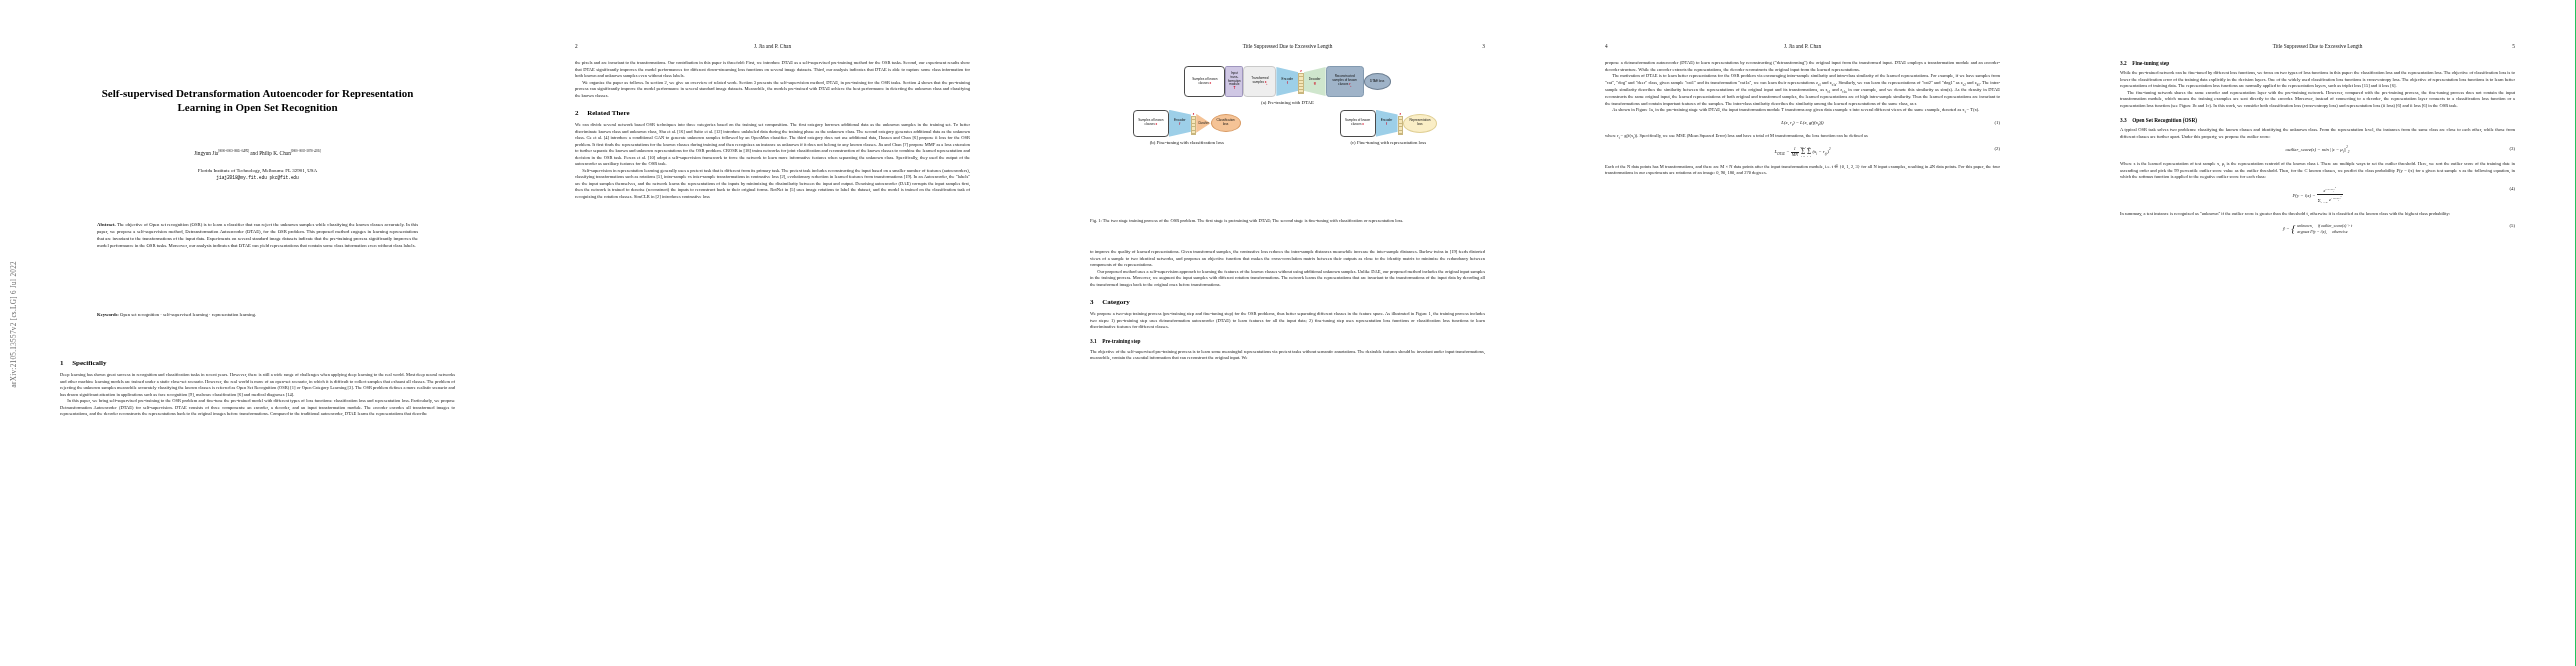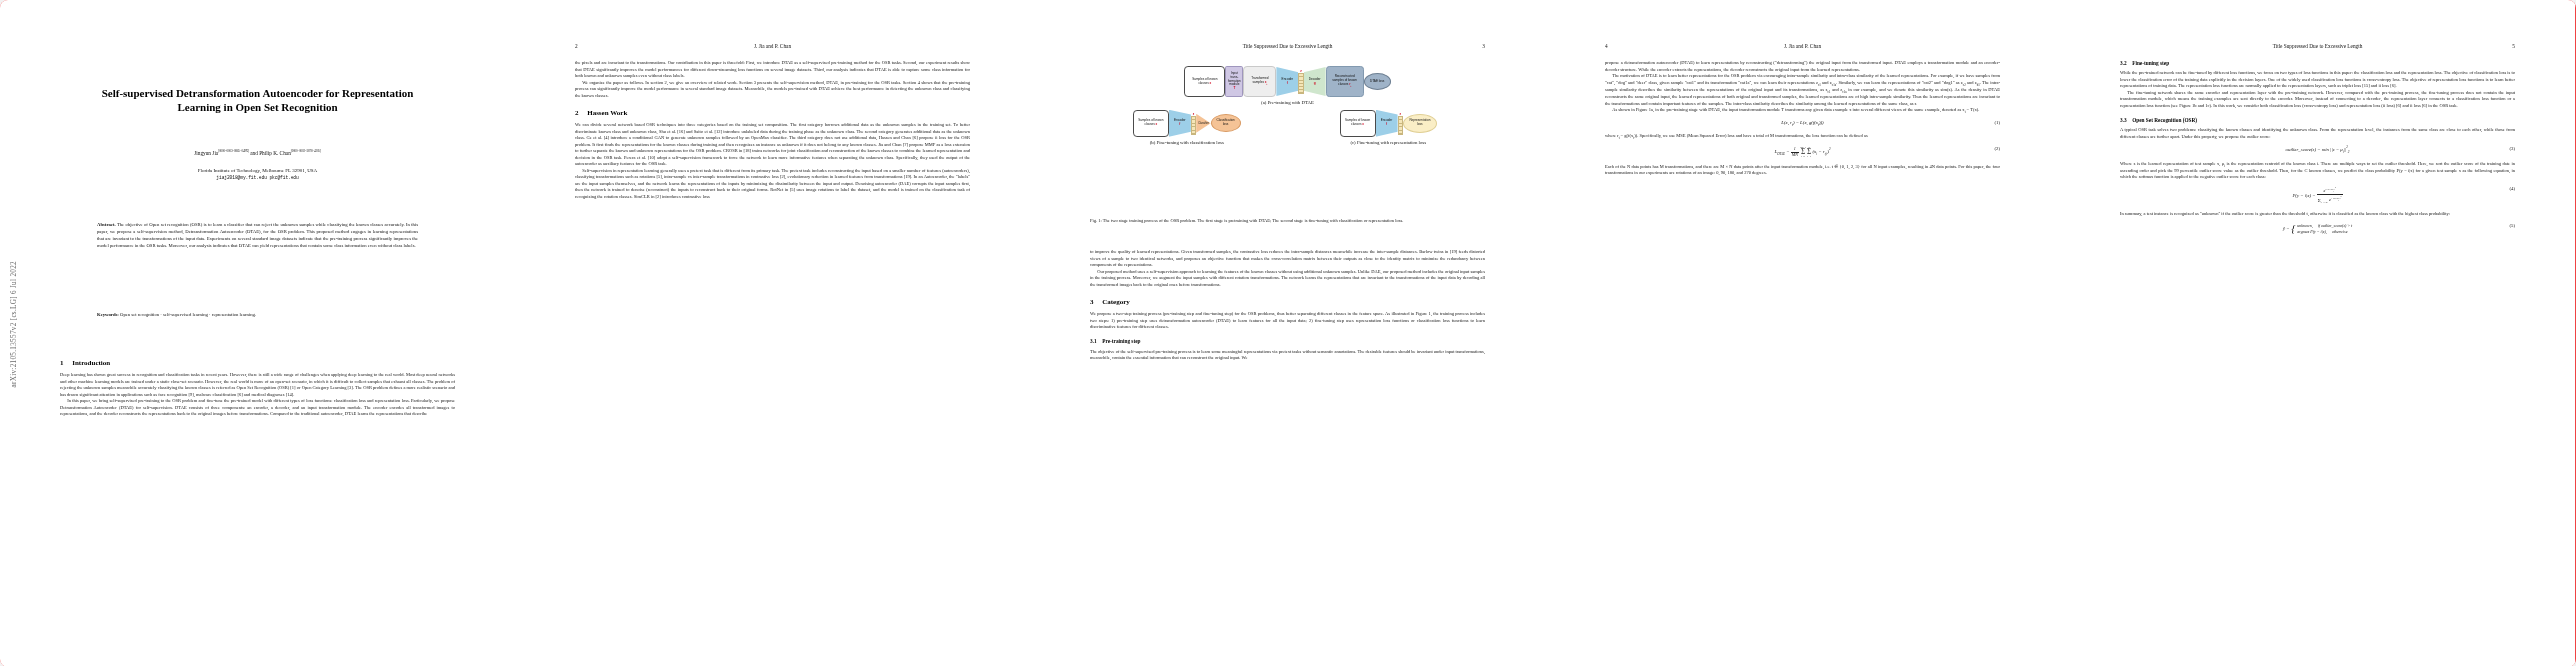--- a/index.html
+++ b/index.html
@@ -1,17 +1,17 @@
 <!DOCTYPE html>
 <html style="font-size:9px"><head>
 <meta charset="utf-8">
 <style>
   html,body{margin:0;padding:0;background:#f2f2f2;}
   body{font-family:"Liberation Serif", serif;}
-  .viewport{width:2576px;height:667px;background:#ef4444;position:relative;overflow:hidden;border-radius:8px;}
+  .viewport{width:2576px;height:667px;background:#22c55e;position:relative;overflow:hidden;}
   .pages{display:flex;height:667px;}
   .page{position:relative;width:515px;height:667px;background:#fff;flex:0 0 515px;box-sizing:border-box;}
   .hdr{position:absolute;top:43px;font-size:5.3px;font-family:"Liberation Serif",serif;color:#111;letter-spacing:0.1px;}
   .hdr-left{left:60px;}
   .hdr-right{right:60px;}
   .hdr-mid{position:absolute;left:0;right:0;top:43px;text-align:center;font-size:5.3px;color:#111;}
   .title{position:absolute;left:83px;right:83px;top:86px;text-align:center;font-size:11px;font-weight:bold;line-height:1.30;color:#000;font-family:"Liberation Serif",serif;}
   .authors{position:absolute;left:67px;right:67px;top:149px;text-align:center;font-size:5.3px;color:#111;}
   .authors sup{font-size:3.1px;vertical-align:super;letter-spacing:-0.1px;}
   .affil{position:absolute;left:67px;right:67px;top:167px;text-align:center;font-size:5px;line-height:1.5;color:#111;}
@@ -79,35 +79,35 @@
       <div class="email">jiaj2018@my.fit.edu pkc@fit.edu</div>
     </div>
     <div class="abstract">
       <b>Abstract.</b><span> The objective of Open set recognition (OSR) is to learn a classifier that can reject the unknown samples while classifying the known classes accurately. In this paper, we propose a self-supervision method, Detransformation Autoencoder (DTAE), for the OSR problem. This proposed method engages in learning representations that are invariant to the transformations of the input data. Experiments on several standard image datasets indicate that the pre-training process significantly improves the model performance in the OSR tasks. Moreover, our analysis indicates that DTAE can yield representations that contain some class information even without class labels.</span>
     </div>
     <div class="keywords">
       <b>Keywords:</b><span> Open set recognition · self-supervised learning · representation learning.</span>
     </div>
     <div class="body" style="top:349px;">
       <div class="sec-h">
-        <span class="num">1</span><span>Introduction</span>
+        <span class="num">1</span><span>Specifically</span>
       </div>
       <p class="noind">Deep learning has shown great success in recognition and classification tasks in recent years. However, there is still a wide range of challenges when applying deep learning to the real world. Most deep neural networks and other machine learning models are trained under a static close-set scenario. However, the real world is more of an open-set scenario, in which it is difficult to collect samples that exhaust all classes. The problem of rejecting the unknown samples meanwhile accurately classifying the known classes is referred as Open Set Recognition (OSR) [1] or Open Category Learning [3]. The OSR problem defines a more realistic scenario and has drawn significant attention in applications such as face recognition [9], malware classification [6] and medical diagnoses [14].</p>
       <p>In this paper, we bring self-supervised pre-training to the OSR problem and fine-tune the pre-trained model with different types of loss functions: classification loss and representation loss. Particularly, we propose Detransformation Autoencoder (DTAE) for self-supervision. DTAE consists of three components: an encoder, a decoder, and an input transformation module. The encoder encodes all transformed images to representations, and the decoder reconstructs the representations back to the original images before transformations. Compared to the traditional autoencoder, DTAE learns the representations that describe</p>
     </div>
   </div>
 
   <div class="page">
     <div class="hdr hdr-left">2</div>
     <div class="hdr-mid">J. Jia and P. Chan</div>
     <div class="body" style="top:60px;">
       <p class="noind">the pixels and are invariant to the transformations. Our contribution in this paper is threefold: First, we introduce DTAE as a self-supervised pre-training method for the OSR tasks. Second, our experiment results show that DTAE significantly improves the model performances for different down-streaming loss functions on several image datasets. Third, our analysis indicates that DTAE is able to capture some class information for both known and unknown samples even without class labels.</p>
       <p>We organize the paper as follows. In section 2, we give an overview of related work. Section 3 presents the self-supervision method, DTAE, in pre-training for the OSR tasks. Section 4 shows that the pre-training process can significantly improve the model performance in several standard image datasets. Meanwhile, the models pre-trained with DTAE achieve the best performance in detecting the unknown class and classifying the known classes.</p>
       <div class="sec-h">
-        <span class="num">2</span><span>Hassen Work</span>
+        <span class="num">2</span><span>Related There</span>
       </div>
       <p class="noind">We can divide several network based OSR techniques into three categories based on the training set composition. The first category borrows additional data as the unknown samples in the training set. To better discriminate known class and unknown class, Shu et al. [16] and Saito et al. [12] introduce unlabeled data during the training phase as the unknown class. The second category generates additional data as the unknown class. Ge et al. [4] introduce a conditional GAN to generate unknown samples followed by an OpenMax classifier. The third category does not use additional data, Hassen and Chan [6] propose ii loss for the OSR problem. It first finds the representations for the known classes during training and then recognizes an instance as unknown if it does not belong to any known classes. Jia and Chan [7] propose MMF as a loss extension to further separate the known and unknown representations for the OSR problem. CROSR in [18] trains networks for joint classification and reconstruction of the known classes to combine the learned representation and decision in the OSR task. Perera et al. [10] adopt a self-supervision framework to force the network to learn more informative features when separating the unknown class. Specifically, they used the output of the autoencoder as auxiliary features for the OSR task.</p>
       <p>Self-supervision in representation learning generally uses a pretext task that is different from its primary task. The pretext task includes reconstructing the input based on a smaller number of features (autoencoders), classifying transformations such as rotations [5], intra-sample vs inter-sample transformations in contrastive loss [2], evolutionary reduction in learned features from transformations [19]. In an Autoencoder, the "labels" are the input samples themselves, and the network learns the representations of the inputs by minimizing the dissimilarity between the input and output. Denoising autoencoder (DAE) corrupts the input samples first, then the network is trained to denoise (reconstruct) the inputs to reconstruct back to their original forms. RotNet in [5] uses image rotations to label the dataset, and the model is trained on the classification task of recognizing the rotation classes. SimCLR in [2] introduces contrastive loss</p>
     </div>
   </div>
 
   <div class="page">
     <div class="hdr-mid">
       <span>Title Suppressed Due to Excessive Length</span>
     </div>

